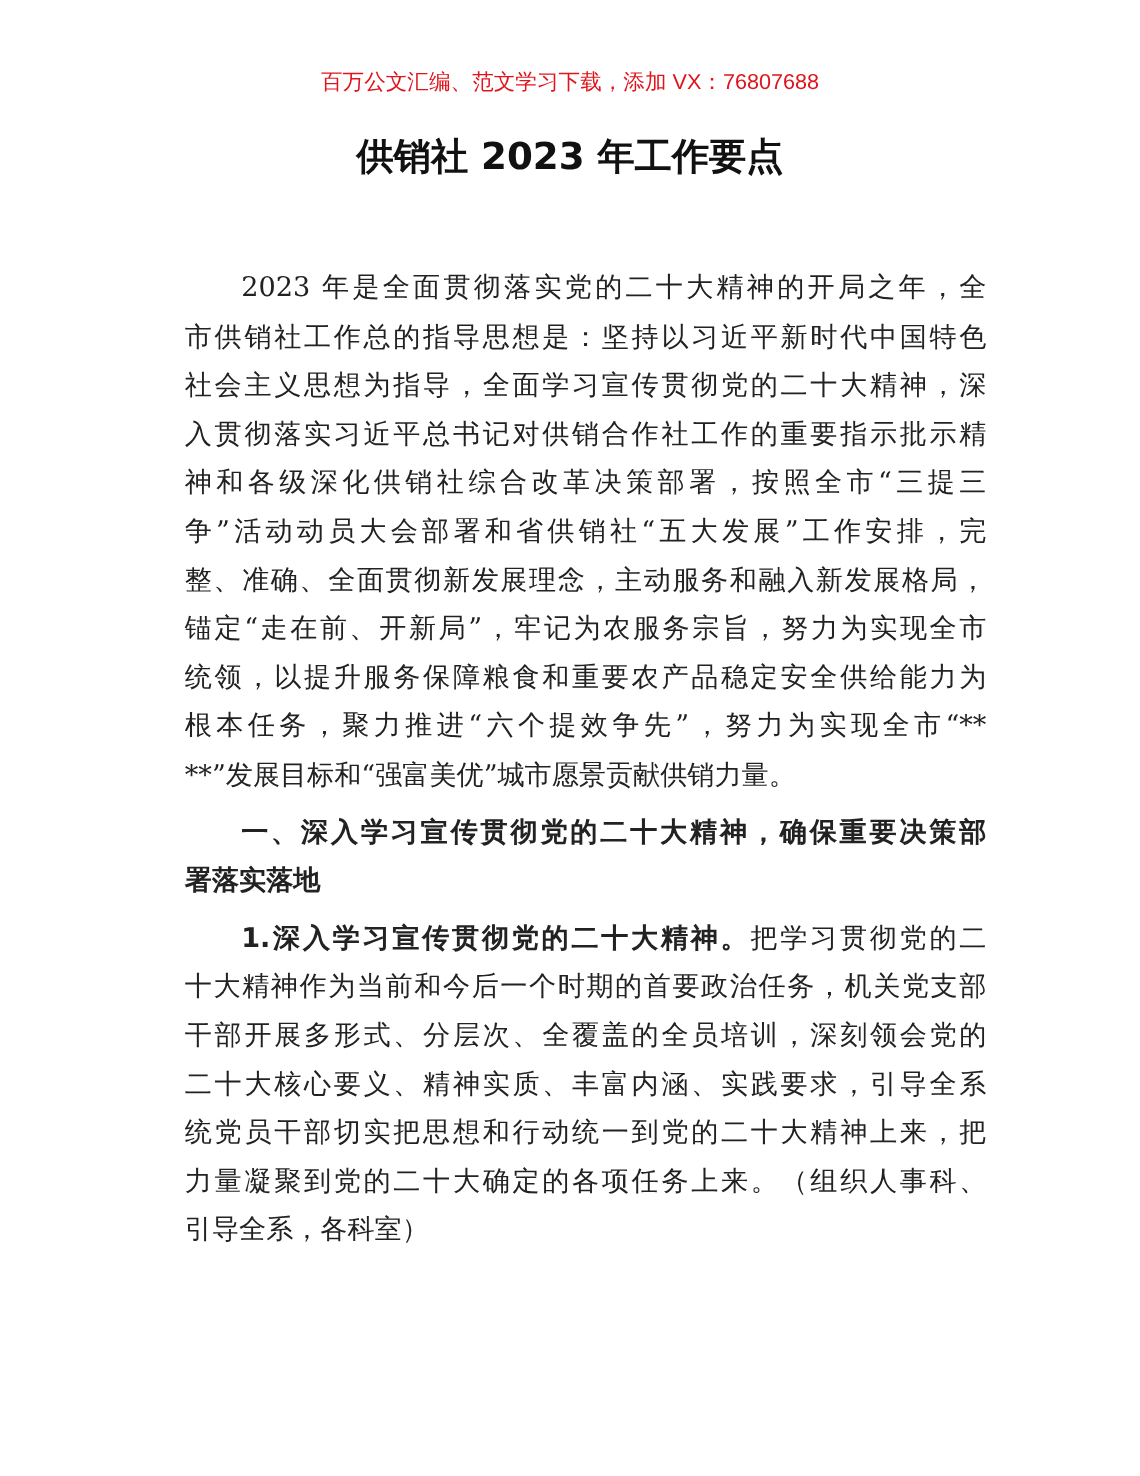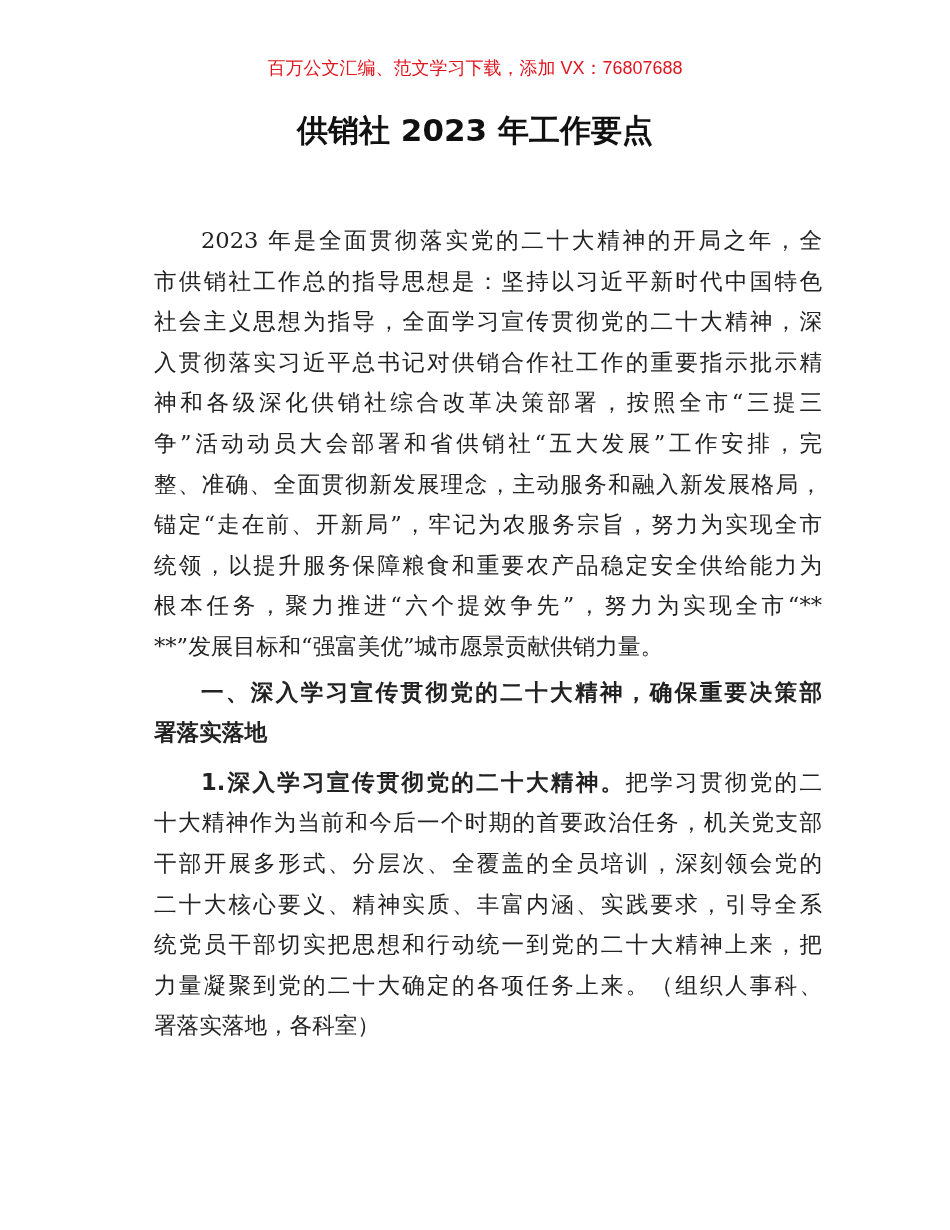--- a/index.html
+++ b/index.html
@@ -4,21 +4,21 @@
 <style>
   html, body { margin: 0; padding: 0; background: #ffffff; }
   body { width: 950px; height: 1230px; position: relative; overflow: hidden; font-family: "DejaVu Serif", "Liberation Serif", serif; color: #222222; }
   .page { position: absolute; left: 0; top: 0; width: 950px; height: 1230px; background: #ffffff; }
   .watermark { position: absolute; left: 0; top: 56px; width: 950px; text-align: center; font-family: Liberation Sans, sans-serif; font-size: 18px; color: #e0141c; letter-spacing: 0px; }
   .title { position: absolute; left: 0; top: 110px; width: 950px; text-align: center; font-family: "DejaVu Sans", "Liberation Sans", sans-serif; font-weight: bold; font-size: 31px; color: #111111; }
   .body { position: absolute; left: 142px; top: 220px; width: 668px; font-size: 22.6px; line-height: 40.6px; margin-left: 12px; }
   .line { display: block; white-space: nowrap; height: 40.6px; text-align: justify; text-align-last: justify; }
   .line.last { text-align-last: left; }
   .indent { padding-left: 47px; }
-  .heading { font-weight: bold; font-family: Liberation Mono, monospace; color: #222222; }
+  .heading { font-weight: bold; font-family: Liberation Sans, sans-serif; color: #222222; }
   .gap { height: 7px; }
   .b { font-weight: bold; font-family: "DejaVu Sans", "Liberation Sans", sans-serif; }
 </style>
 </head>
 <body>
 
 <div class="page">
   <div class="watermark">百万公文汇编、范文学习下载，添加 VX：76807688</div>
   <div class="title">供销社 2023 年工作要点</div>
 
@@ -46,16 +46,16 @@
 
     <div class="gap"></div>
 
     <div>
       <span class="line indent"><span class="b">1.深入学习宣传贯彻党的二十大精神。</span><span>把学习贯彻党的二</span></span>
       <span class="line">十大精神作为当前和今后一个时期的首要政治任务，机关党支部</span>
       <span class="line">干部开展多形式、分层次、全覆盖的全员培训，深刻领会党的</span>
       <span class="line">二十大核心要义、精神实质、丰富内涵、实践要求，引导全系</span>
       <span class="line">统党员干部切实把思想和行动统一到党的二十大精神上来，把</span>
       <span class="line">力量凝聚到党的二十大确定的各项任务上来。（组织人事科、</span>
-      <span class="line last">署落实落地，各科室）</span>
+      <span class="line last">引导全系，各科室）</span>
     </div>
   </div>
 </div>
 
 </body></html>

